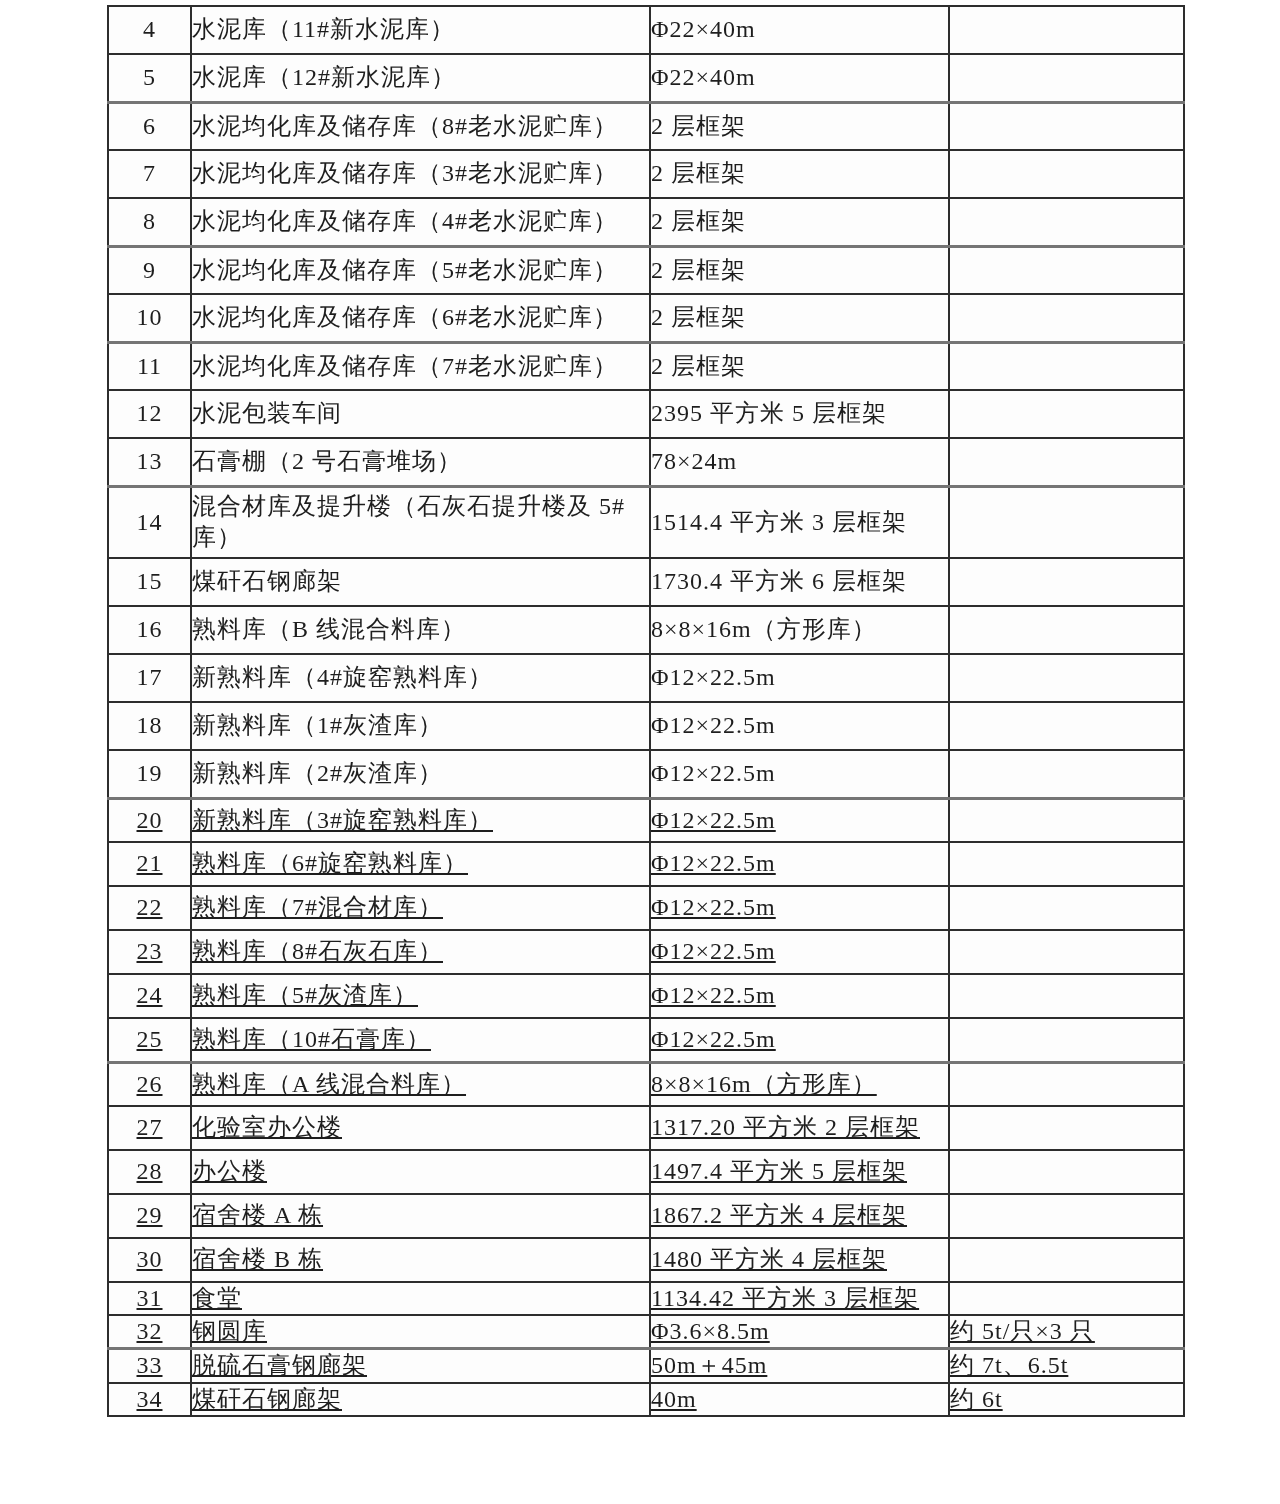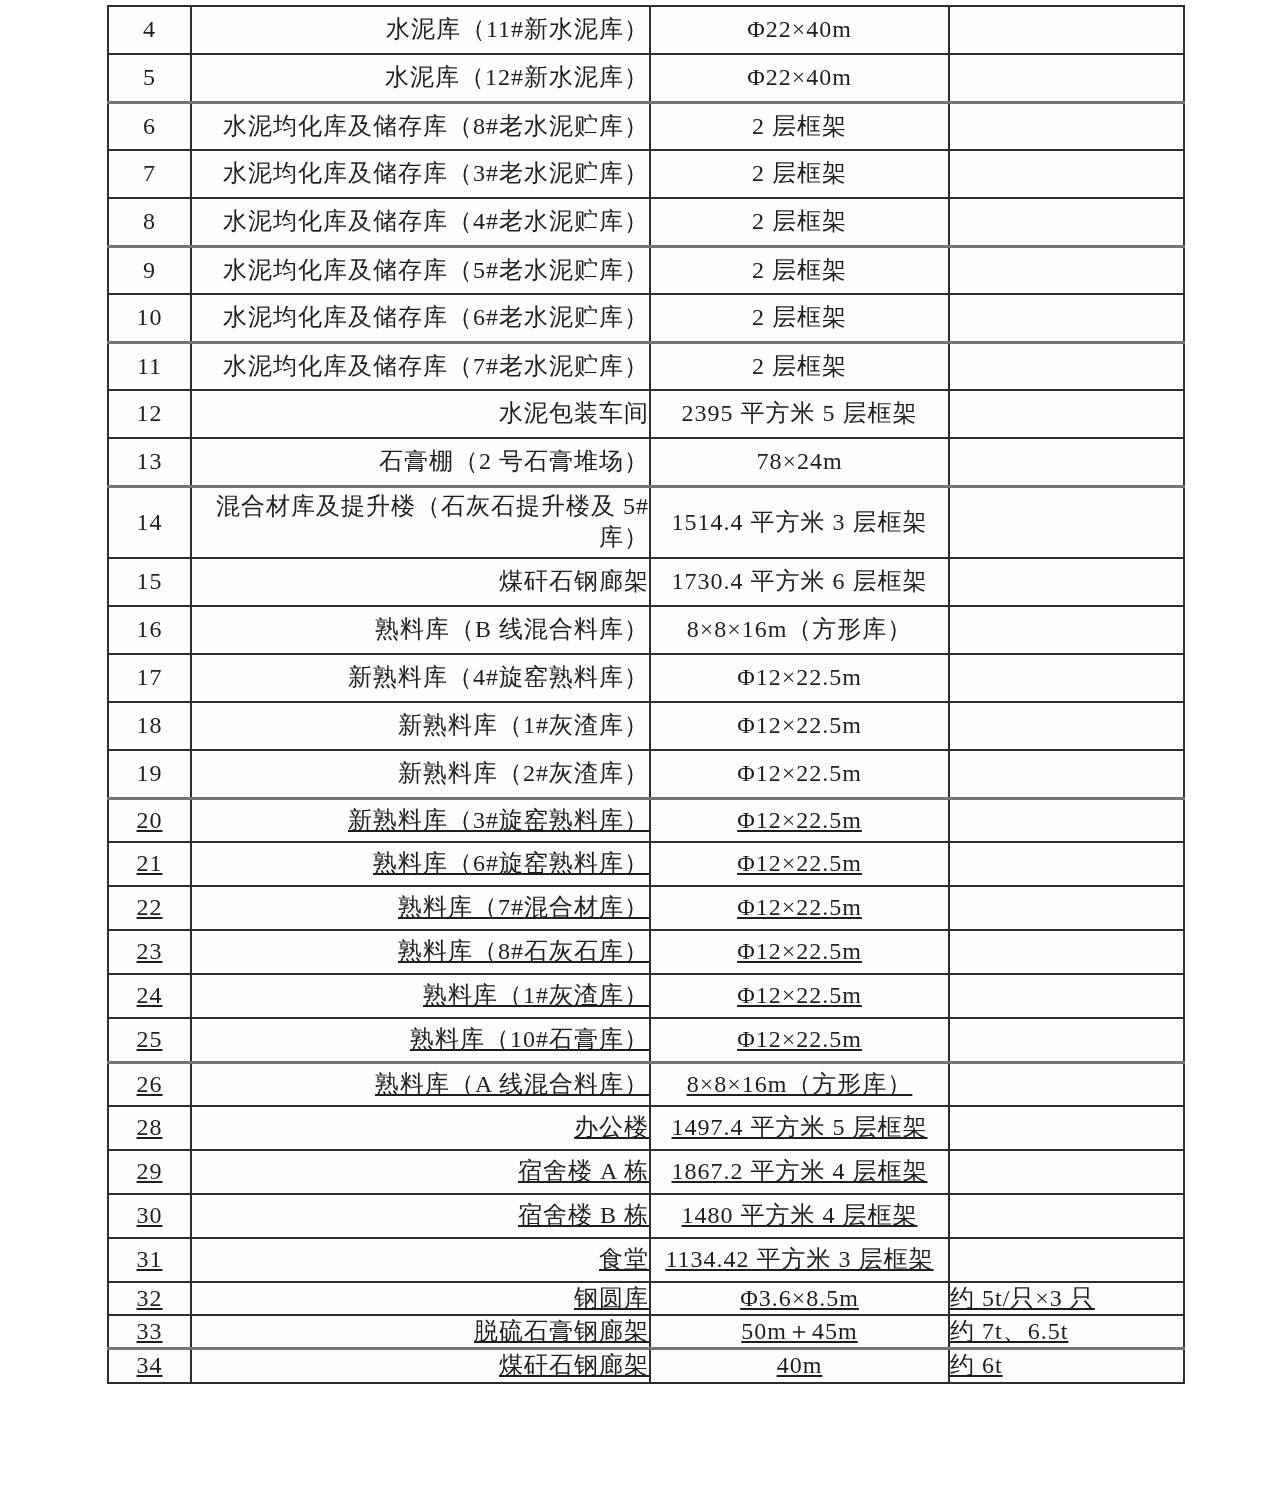--- a/index.html
+++ b/index.html
@@ -36,22 +36,22 @@
     box-sizing: border-box;
     background: #fdfdfd;
   }
   
   col.c-no   { width: 83px; }
   col.c-name { width: 459px; }
   col.c-spec { width: 299px; }
   col.c-note { width: 235px; }
 
   td.no   { text-align: center; font-size: 26px; letter-spacing: 0; }
-  td.name { text-align: right; padding: 2px 8px 2px 14px; margin-top: 24px; }
-  td.spec { text-align: center; }
+  td.name { text-align: left; padding: 2px 8px 2px 14px; margin-top: 24px; }
+  td.spec { }
   td.note { text-align: left; }
 
   
   tbody tr { height: 48px; }
   
   tbody tr:nth-child(11) { height: 72px; font-family: Liberation Serif, serif; }
   
   tbody tr:nth-child(n+17) { height: 44px; text-decoration: underline; }
   
   tbody tr:nth-child(n+28) { height: 24px; }
@@ -194,34 +194,40 @@
           <td class="note"></td>
         </tr>
         <tr>
           <td class="no">23</td>
           <td class="name">熟料库（8#石灰石库）</td>
           <td class="spec">Φ12×22.5m</td>
           <td class="note"></td>
         </tr>
         <tr>
           <td class="no">24</td>
-          <td class="name">熟料库（1#灰渣库）</td>
+          <td class="name">熟料库（5#灰渣库）</td>
           <td class="spec">Φ12×22.5m</td>
           <td class="note"></td>
         </tr>
         <tr>
           <td class="no">25</td>
           <td class="name">熟料库（10#石膏库）</td>
           <td class="spec">Φ12×22.5m</td>
           <td class="note"></td>
         </tr>
         <tr>
           <td class="no">26</td>
           <td class="name">熟料库（A 线混合料库）</td>
           <td class="spec">8×8×16m（方形库）</td>
+          <td class="note"></td>
+        </tr>
+        <tr>
+          <td class="no">27</td>
+          <td class="name">化验室办公楼</td>
+          <td class="spec">1317.20 平方米 2 层框架</td>
           <td class="note"></td>
         </tr>
         <tr>
           <td class="no">28</td>
           <td class="name">办公楼</td>
           <td class="spec">1497.4 平方米 5 层框架</td>
           <td class="note"></td>
         </tr>
         <tr>
           <td class="no">29</td>

